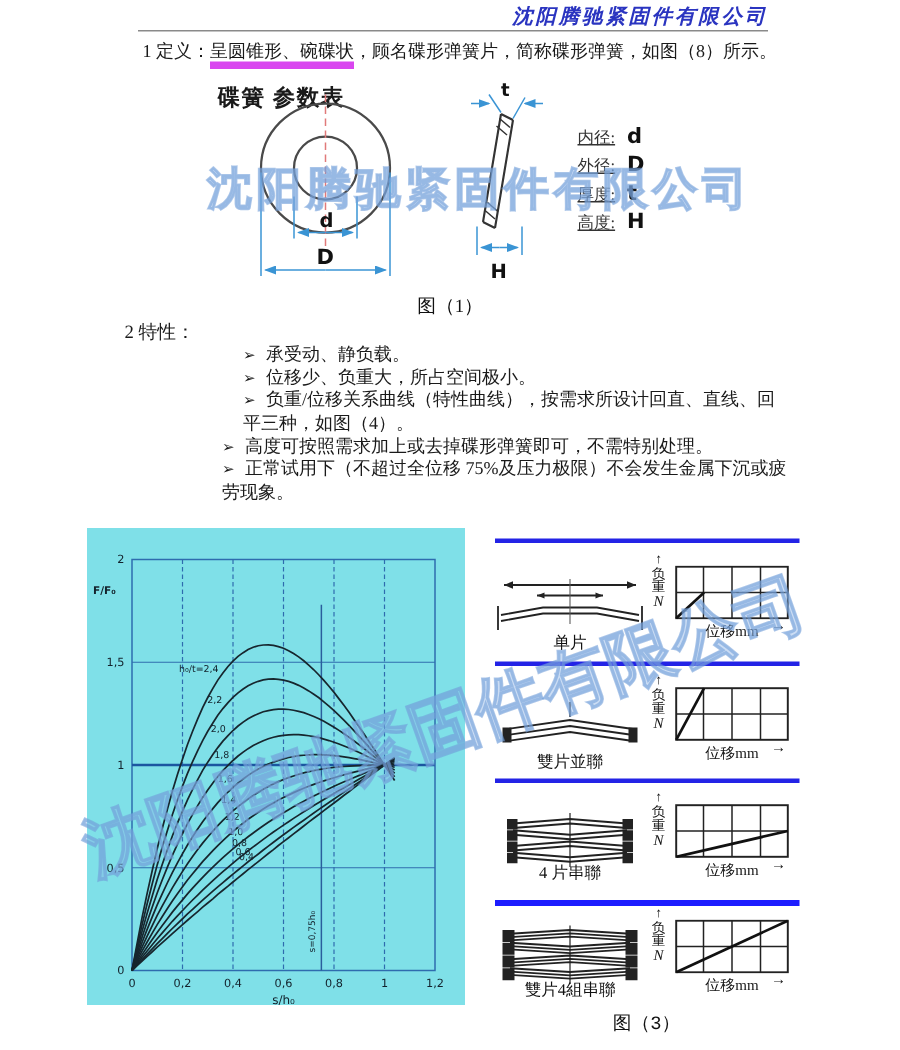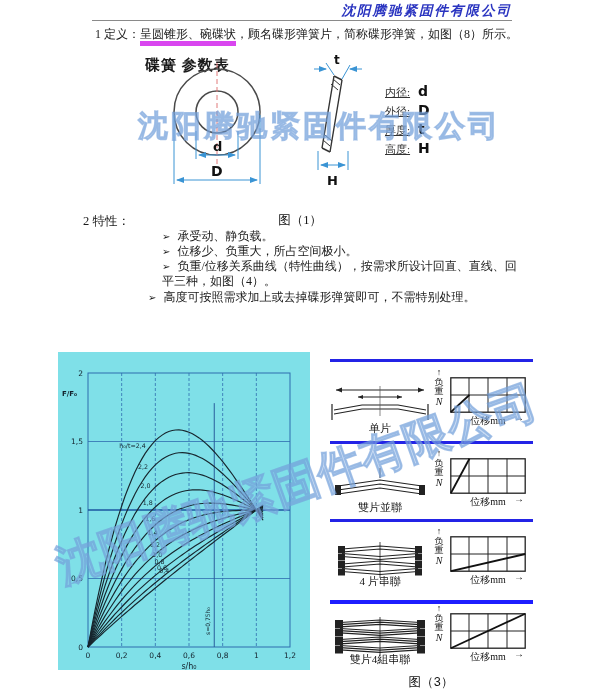--- a/index.html
+++ b/index.html
@@ -110,27 +110,28 @@
     <text x="217" y="130" font-size="13" font-weight="bold" font-family="DejaVu Sans, sans-serif" fill="#111">H</text>
   </svg>
 
   <div class="params">
     <div class="prow"><span>内径:</span><span class="psym">d</span></div>
     <div class="prow"><span>外径:</span><span class="psym">D</span></div>
     <div class="prow"><span>厚度:</span><span class="psym">t</span></div>
     <div class="prow"><span>高度:</span><span class="psym">H</span></div>
   </div>
 
-  <div class="caption" style="left:245px;top:212px;width:110px;">图（1）</div>
+  <div class="caption" style="left:245px;top:196px;width:110px;">图（1）</div>
 
   <div class="feat-head">2 特性：</div>
   <div class="fitem" style="left:162px;top:244px;width:380px;"><span class="mk">➢</span><span>位移少、负重大，所占空间极小。</span></div>
   <div class="fitem" style="left:162px;top:229px;width:380px;"><span class="mk">➢</span><span>承受动、静负载。</span></div>
   <div class="fitem" style="left:162px;top:259px;width:356px;"><span class="mk">➢</span><span>负重/位移关系曲线（特性曲线），按需求所设计回直、直线、回平三种，如图（4）。</span></div>
   <div class="fitem" style="left:148px;top:290px;width:390px;"><span class="mk">➢</span><span>高度可按照需求加上或去掉碟形弹簧即可，不需特别处理。</span></div>
+  <div class="fitem" style="left:148px;top:305px;width:378px;"><span class="mk">➢</span><span>正常试用下（不超过全位移 75%及压力极限）不会发生金属下沉或疲劳现象。</span></div>
 
   <div class="fig2-box">
     <svg id="fig2svg" width="252" height="318" viewBox="0 0 252 318">
         <rect x="30" y="21" width="202" height="274" fill="none" stroke="#2f6cae" stroke-width="1"></rect>
         <line x1="63.66666666666667" y1="21" x2="63.66666666666667" y2="295" stroke="#2f6cae" stroke-width="0.8" stroke-dasharray="3,2"></line>
         <line x1="97.33333333333334" y1="21" x2="97.33333333333334" y2="295" stroke="#2f6cae" stroke-width="0.8" stroke-dasharray="3,2"></line>
         <line x1="131" y1="21" x2="131" y2="295" stroke="#2f6cae" stroke-width="0.8" stroke-dasharray="3,2"></line>
         <line x1="164.66666666666669" y1="21" x2="164.66666666666669" y2="295" stroke="#2f6cae" stroke-width="0.8" stroke-dasharray="3,2"></line>
         <line x1="198.33333333333334" y1="21" x2="198.33333333333334" y2="295" stroke="#2f6cae" stroke-width="0.8" stroke-dasharray="3,2"></line>
         <line x1="30" y1="226.5" x2="232" y2="226.5" stroke="#2f6cae" stroke-width="0.8"></line>

